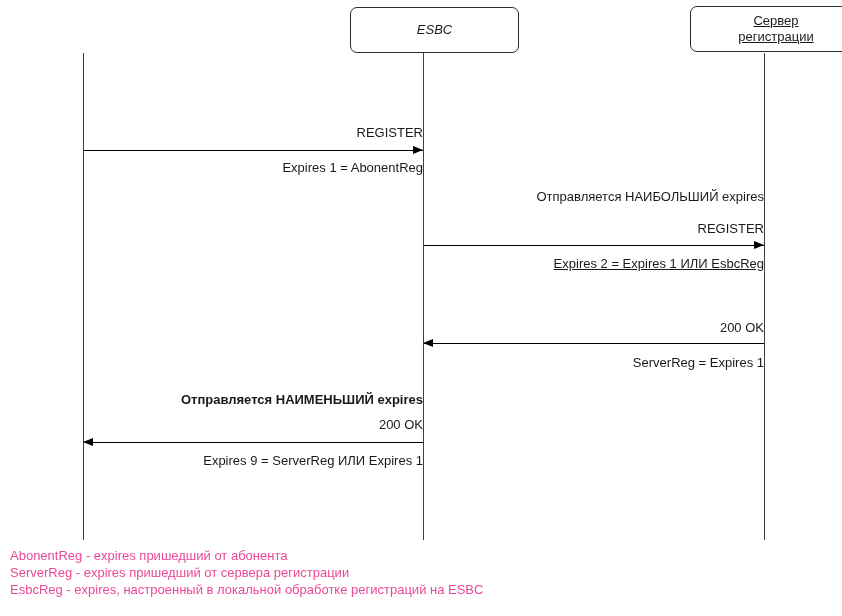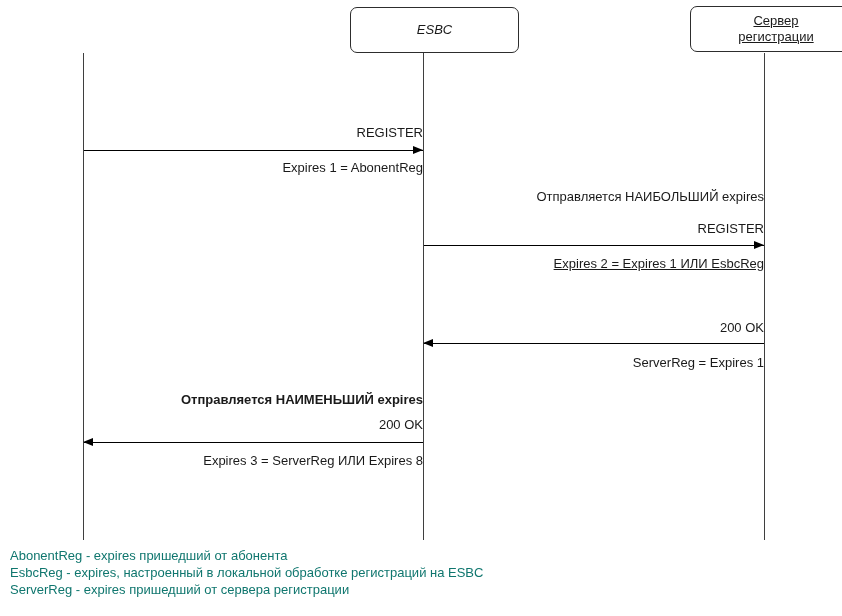--- a/index.html
+++ b/index.html
@@ -94,21 +94,21 @@
   .m4-line  { left: 84px; width: 339px; top: 442px; }
   .m4-head  { left: 83px; top: 438px; }
   .m4-note  { top: 453px; }
   
   .legend {
     position: absolute;
     left: 10px;
     top: 547px;
     font-size: 13px;
     line-height: 17px;
-    color: #0f766e;
+    color: #ec4899;
   }
 </style>
 </head>
 <body>
 
 <div class="page">
 
   <div class="actor-box actor-2">
     <span class="actor-name">ESBC</span>
   </div>
@@ -133,21 +133,21 @@
 
   <div class="msg-text span-right m3-label">200 OK</div>
   <div class="msg-line m3-line"></div>
   <div class="arrow-head head-left m3-head"></div>
   <div class="msg-text span-right m3-note">ServerReg = Expires 1</div>
 
   <div class="msg-text span-left m4-note-above">Отправляется НАИМЕНЬШИЙ expires</div>
   <div class="msg-text span-left m4-label">200 OK</div>
   <div class="msg-line m4-line"></div>
   <div class="arrow-head head-left m4-head"></div>
-  <div class="msg-text span-left m4-note">Expires 3 = ServerReg ИЛИ Expires 8</div>
+  <div class="msg-text span-left m4-note">Expires 9 = ServerReg ИЛИ Expires 1</div>
 
   <div class="legend">
     <div>AbonentReg - expires пришедший от абонента</div>
+    <div>ServerReg - expires пришедший от сервера регистрации</div>
     <div>EsbcReg - expires, настроенный в локальной обработке регистраций на ESBC</div>
-    <div>ServerReg - expires пришедший от сервера регистрации</div>
   </div>
 
 </div>
 
 </body></html>

